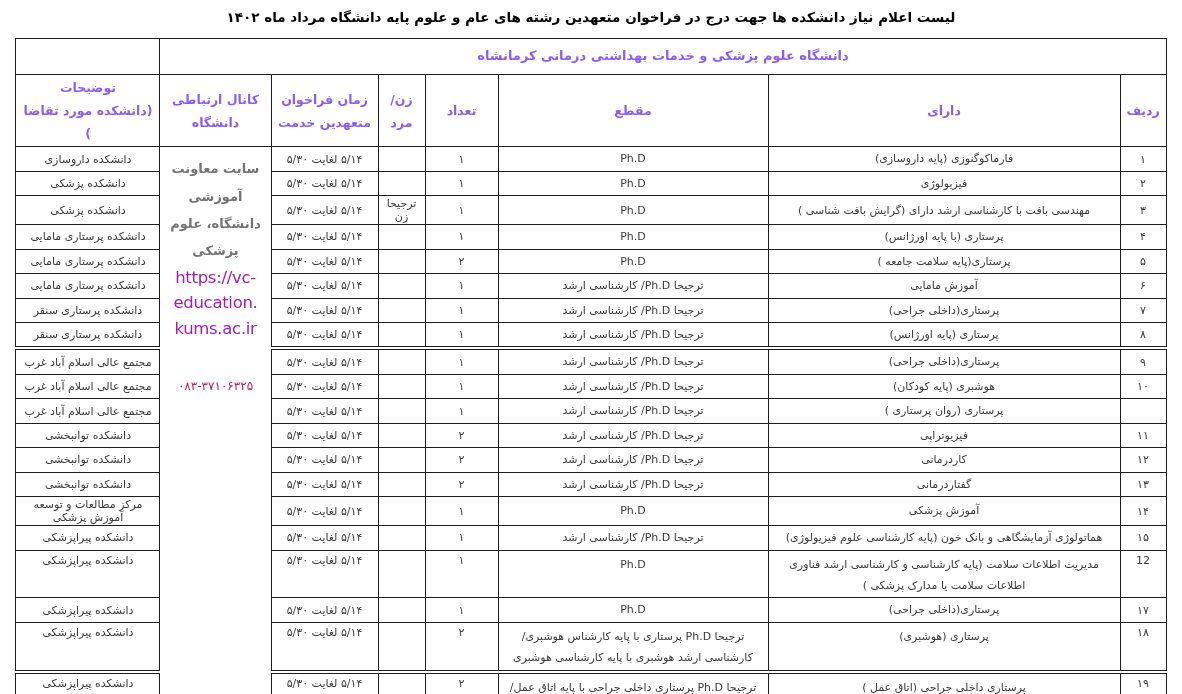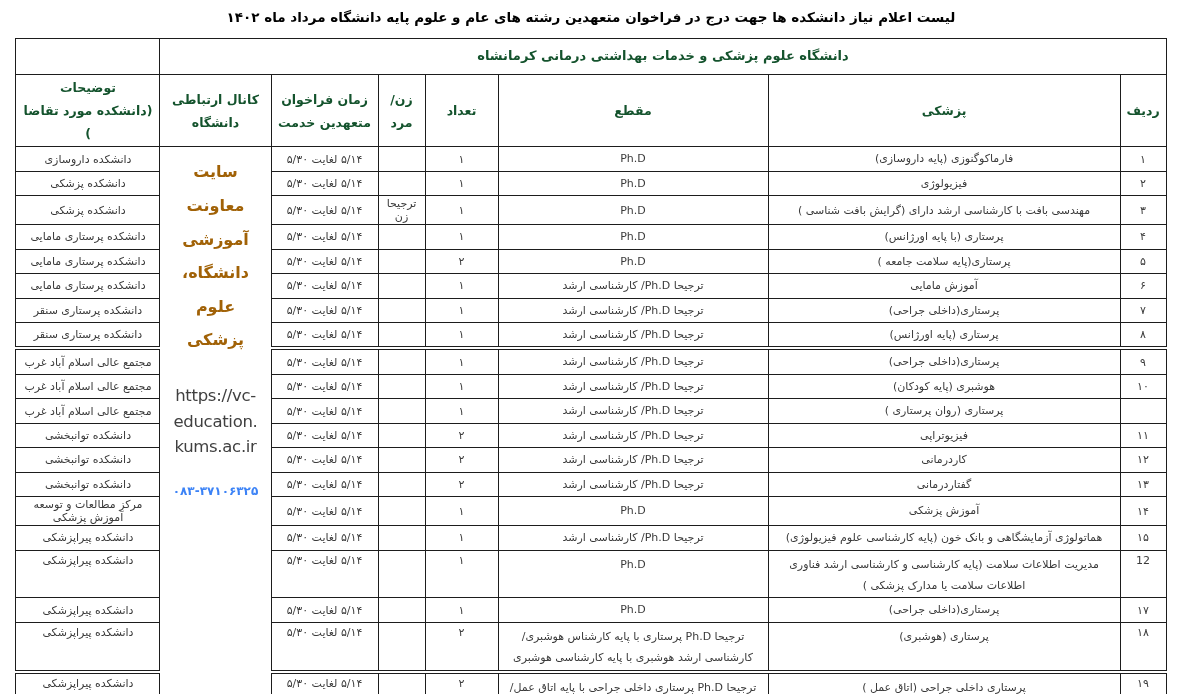--- a/index.html
+++ b/index.html
@@ -43,21 +43,21 @@
     vertical-align: middle;
     font-size: 11px;
     color: #3a3a3a;
     padding: 1px 3px;
     overflow: hidden;
   }
   thead tr.bank-row { height: 36px; }
   thead tr.cols-row { height: 52px; }
   thead th {
     font-weight: bold;
-    color: #14532d;
+    color: #8b5cf6;
     font-size: 12.5px;
     white-space: pre-line;
     line-height: 1.85;
   }
   th.bank-cell { font-size: 13px; }
 
   tbody tr { height: 24px; }
   tbody tr.tall { height: 45px; }
   tbody tr.tall td { vertical-align: top; padding-top: 3px; }
   tbody tr.page-break td { border-bottom: 4px double #1d1d1d; }
@@ -65,41 +65,40 @@
   td.col-field, td.col-degree { line-height: 1.95; margin-top: 30px; }
   td.col-no { font-size: 11px; }
 
   td.channel-cell {
     vertical-align: top;
     font-weight: bold;
     color: #111;
     padding-top: 8px;
   }
   .site-label {
-    font-size: 16px;
+    font-size: 13px;
     line-height: 2.1;
-    color: #a16207;
+    color: #737373;
     padding: 0 6px;
   }
   .site-url {
     direction: ltr;
     font-size: 16.5px;
     font-weight: normal;
-    color: #404040;
+    color: #a21caf;
     line-height: 1.55;
     white-space: pre-line;
-    margin-top: 26px;
     letter-spacing: -0.3px;
   }
   .phone {
     direction: ltr;
     font-size: 12px;
-    color: #3b82f6;
-    margin-top: 24px;
-    font-weight: bold;
+    color: #be185d;
+    margin-top: 38px;
+    font-weight: normal;
   }
 </style>
 </head>
 <body>
 
 <div class="page">
 
   <div class="doc-title">لیست اعلام نیاز دانشکده ها جهت درج  در فراخوان متعهدین رشته های عام و علوم پایه دانشگاه مرداد ماه ۱۴۰۲</div>
 
   <table class="needs-table">
@@ -113,21 +112,21 @@
         <col class="c-channel">
         <col class="c-college">
     </colgroup>
     <thead>
       <tr class="bank-row">
         <th class="bank-cell" colspan="7">دانشگاه علوم پزشکی و خدمات بهداشتی درمانی کرمانشاه</th>
         <th></th>
       </tr>
       <tr class="cols-row">
         <th>ردیف</th>
-        <th>پزشکی</th>
+        <th>دارای</th>
         <th>مقطع</th>
         <th>تعداد</th>
         <th>زن/
 مرد</th>
         <th>زمان فراخوان
 متعهدین خدمت</th>
         <th>کانال ارتباطی
 دانشگاه</th>
         <th>توضیحات
 (دانشکده مورد تقاضا )</th>

